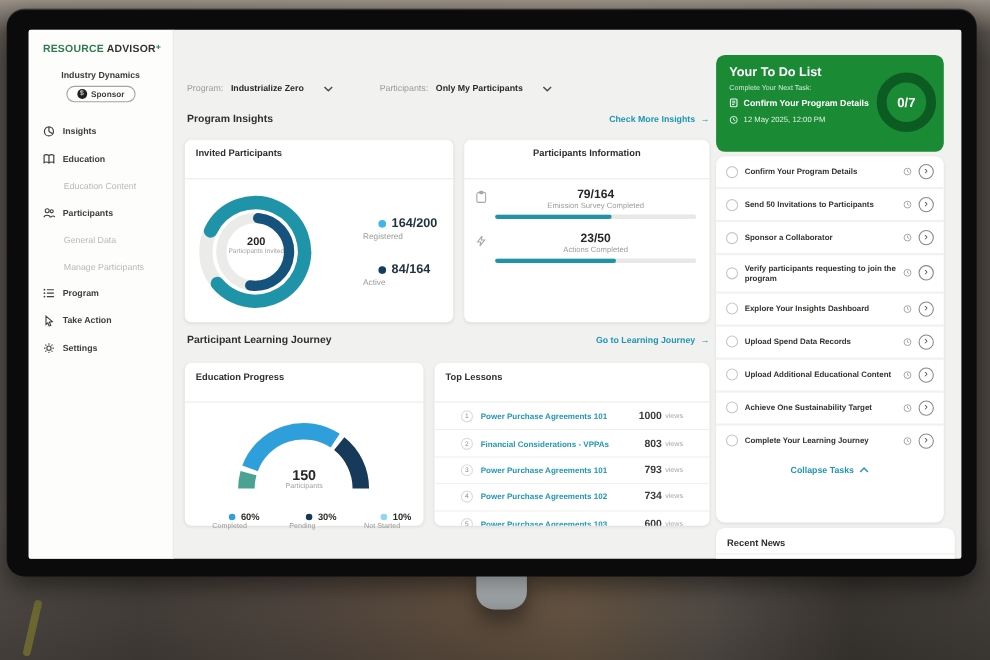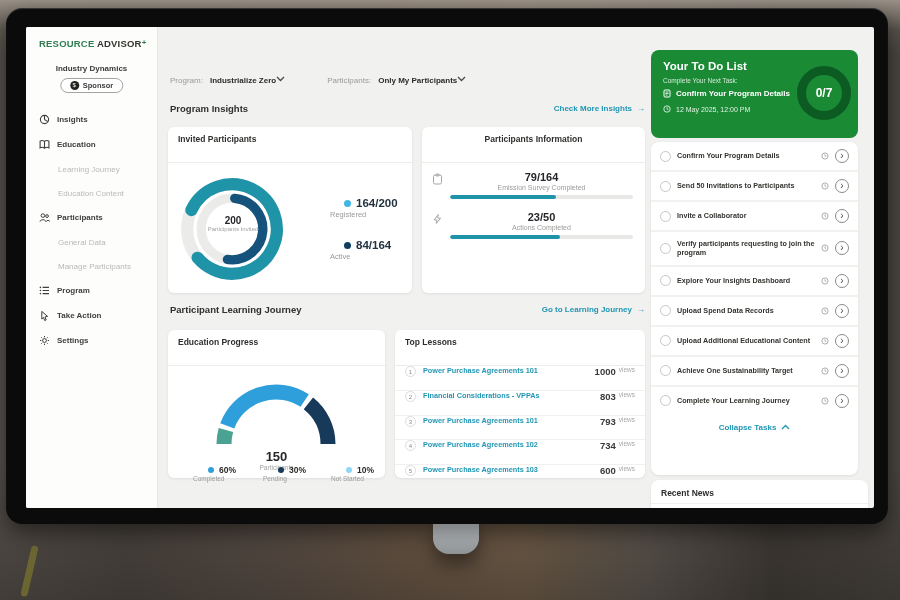--- a/index.html
+++ b/index.html
@@ -32,21 +32,21 @@
   .nav-item .lbl { font-size:8px; font-weight:bold; color:#3f3f3d; }
   .nav-item.sub { height:24px; padding-left:32px; }
   .nav-item.sub .lbl { font-weight:normal; color:#b9b9b6; }
   .nav-item.active { background:#e2f0e3; border-radius:0 12px 12px 0; margin-right:5px; }
   .nav-item svg { flex:0 0 auto; }
 
   
   .main-title { position:absolute; left:144px; top:16px; font-size:19px; font-weight:bold; color:#232321; }
   .filters { position:absolute; left:144px; top:49px; display:flex; align-items:center; gap:7px; }
   .f-label { font-size:8px; color:#9a9a98; }
-  .f-value { font-size:8px; font-weight:bold; color:#2b2b29; display:flex; gap:0; }
+  .f-value { font-size:8px; font-weight:bold; color:#2b2b29; display:flex; align-items:center; gap:18px; }
   .f-gap { width:28px; }
   .sec-head { position:absolute; left:144px; width:475px; display:flex; justify-content:space-between; align-items:center; }
   .sec-title { font-size:9.5px; font-weight:bold; color:#2f2f2d; }
   .sec-link { font-size:8px; font-weight:bold; color:#2196b4; display:flex; gap:5px; align-items:center; cursor:pointer; }
   .card { position:absolute; background:#fff; border-radius:6px; box-shadow:0 1px 3px rgba(0,0,0,.08); }
   .card-h { height:36px; line-height:24px; padding:0 10px; font-size:8.5px; font-weight:bold; color:#2f2f2d; border-bottom:1px solid #ececea; }
   .card-b { position:relative; }
 
   
   .donut-center { position:absolute; left:35px; top:52px; width:60px; text-align:center; }
@@ -61,29 +61,29 @@
   
   .stat { position:absolute; left:10px; right:12px; }
   .stat-ic { position:absolute; left:0; top:2px; }
   .stat-v { margin-left:18px; font-size:11px; font-weight:bold; color:#26262a; }
   .stat-l { margin-left:18px; font-size:7px; color:#9b9b99; margin-top:1px; }
   .bar { margin-left:18px; margin-top:4px; height:4px; border-radius:2px; background:#e8e8e6; overflow:hidden; }
   .bar > div { height:100%; border-radius:2px; }
 
   
   .gauge-center { position:absolute; left:50%; transform:translateX(-50%); top:58px; text-align:center; width:80px; }
-  .gauge-center .v { font-size:13px; font-weight:bold; color:#26262a;margin-top:25px; }
+  .gauge-center .v { font-size:13px; font-weight:bold; color:#26262a; }
   .gauge-center .l { font-size:6.5px; color:#a2a2a0; }
   .g-leg { position:absolute; bottom:7px; }
   .g-leg .leg-v { font-size:8.5px; color:#2b2b29; }
   .g-leg .leg-dot { width:6px; height:6px; }
   .g-leg .leg-l { font-size:6.5px; margin-left:11px; margin-top:0; }
 
   
-  .lesson { display:flex; align-items:flex-start; height:24.4px; padding:0 10px; }
+  .lesson { display:flex; align-items:center; height:24.4px; padding:0 24px; }
   .lesson + .lesson { border-top:1px solid #f0f0ee; }
   .rank { width:11px; height:11px; border:1px solid #dcdcda; border-radius:50%; font-size:6px; color:#8a8a88; text-align:center; line-height:10px; flex:0 0 auto; }
   .lname { flex:1; margin-left:7px; font-size:7.3px; font-weight:bold; color:#2196b4; cursor:pointer; }
   .lviews { font-size:9.5px; font-weight:bold; color:#3a3a38; }
   .lsuf { font-size:6.5px; color:#a8a8a6; margin-left:3px; }
 
   
   .todo-green { position:absolute; left:625px; top:23px; width:207px; height:88px; border-radius:8px; color:#fff; }
   .tg-title { position:absolute; left:12px; top:10px; font-size:11.5px; font-weight:bold; }
   .tg-sub { position:absolute; left:12px; top:27px; font-size:6.5px; color:#d4ecd8; }
@@ -127,23 +127,20 @@
               </svg>
             <span class="lbl">Insights</span>
           </div>
           <div class="nav-item">
             <svg width="11" height="11" viewBox="0 0 11 11">
                 <path d="M5.5 2.4 C4.2 1.4 2.2 1.4 1.1 2.1 V8.9 C2.2 8.2 4.2 8.2 5.5 9.2 C6.8 8.2 8.8 8.2 9.9 8.9 V2.1 C8.8 1.4 6.8 1.4 5.5 2.4 V9" fill="none" stroke="#3f3f3d" stroke-width="1.1"></path>
               </svg>
             <span class="lbl">Education</span>
           </div>
           <div class="nav-item sub">
-            <span class="lbl">Learning Journey</span>
-          </div>
-          <div class="nav-item sub">
             <span class="lbl">Education Content</span>
           </div>
           <div class="nav-item">
             <svg width="11" height="11" viewBox="0 0 11 11">
                 <circle cx="3.9" cy="3.6" r="1.8" fill="none" stroke="#3f3f3d" stroke-width="1"></circle>
                 <circle cx="8" cy="4.1" r="1.4" fill="none" stroke="#3f3f3d" stroke-width="1"></circle>
                 <path d="M1 9.6 C1 7.1 6.6 7.1 6.7 9.6 M7.3 9.6 C7.6 7.9 10.6 7.9 10.6 9.6" fill="none" stroke="#3f3f3d" stroke-width="1"></path>
               </svg>
             <span class="lbl">Participants</span>
           </div>
@@ -377,21 +374,21 @@
           <span class="chk"></span>
           <span class="tl">Send 50 Invitations to Participants</span>
           <svg width="8" height="8" viewBox="0 0 8 8">
               <circle cx="4" cy="4" r="3.1" fill="none" stroke="#a5a5a3" stroke-width=".9"></circle>
               <path d="M4 2.3 V4 L5.3 4.7" fill="none" stroke="#a5a5a3" stroke-width=".9"></path>
             </svg>
           <span class="go">›</span>
         </div>
         <div class="task">
           <span class="chk"></span>
-          <span class="tl">Invite a Collaborator</span>
+          <span class="tl">Sponsor a Collaborator</span>
           <svg width="8" height="8" viewBox="0 0 8 8">
               <circle cx="4" cy="4" r="3.1" fill="none" stroke="#a5a5a3" stroke-width=".9"></circle>
               <path d="M4 2.3 V4 L5.3 4.7" fill="none" stroke="#a5a5a3" stroke-width=".9"></path>
             </svg>
           <span class="go">›</span>
         </div>
         <div class="task">
           <span class="chk"></span>
           <span class="tl">Verify participants requesting to join the program</span>
           <svg width="8" height="8" viewBox="0 0 8 8">

